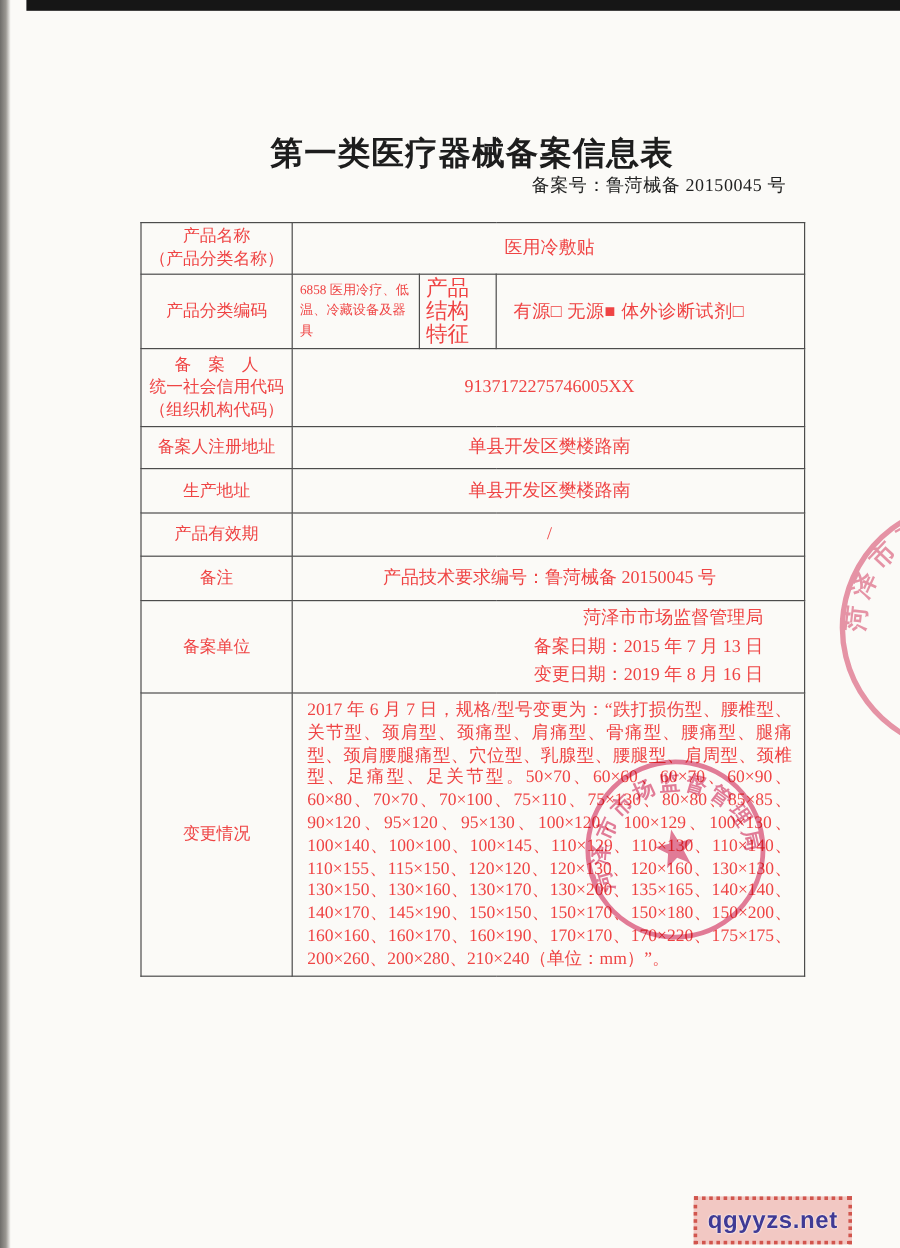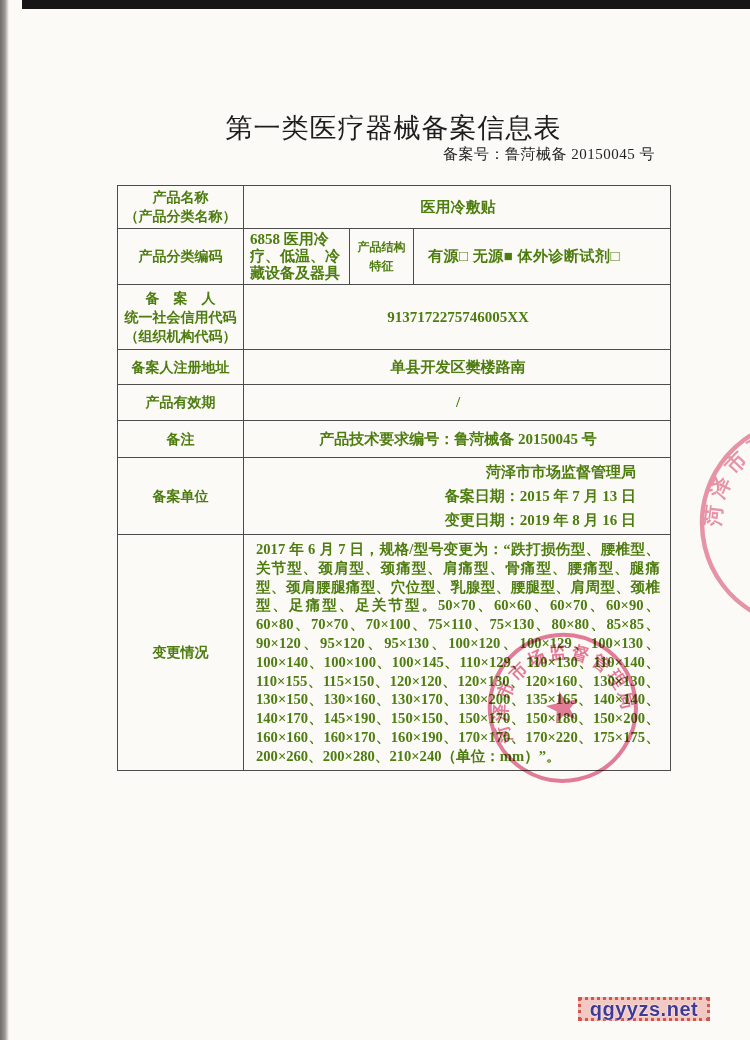--- a/index.html
+++ b/index.html
@@ -8,50 +8,50 @@
     position:relative; width:750px; height:1040px; margin:0 auto;
     background:#fbfaf7; overflow:hidden;
     font-family:"Liberation Serif","DejaVu Serif",serif;
     color:#2b2b2b;
   }
   .scan-top { position:absolute; left:22px; top:0; width:728px; height:9px; background:#161616; }
   .scan-left { position:absolute; left:0; top:0; width:9px; height:1040px;
     background:linear-gradient(to right,#6f6d6a 0%,#9b9893 55%,rgba(200,197,190,0) 100%); }
   .doc-title {
     position:absolute; left:117px; top:110px; width:553px;
-    text-align:center; font-size:27px; font-weight:normal; letter-spacing:1px;
+    text-align:center; font-size:27px; font-weight:bold; letter-spacing:1px;
     font-family:"Liberation Sans","DejaVu Sans",sans-serif; color:#1d1d1d;
   }
   .record-no {
     position:absolute; right:95px; top:145px; font-size:15px; color:#222;
     letter-spacing:0.5px;
   }
   table.form {
     position:absolute; left:117px; top:185px; width:553px;
-    border-collapse:collapse; table-layout:fixed; font-size:15px; color:#4d7c0f;font-weight:bold;
+    border-collapse:collapse; table-layout:fixed; font-size:15px; color:#ef4444;
   }
   table.form td { border:1px solid #4c4c4c; vertical-align:middle; }
   td.lbl { text-align:center; font-size:14px; line-height:19px; white-space:pre-line; padding:2px 4px; }
   td.val { padding:2px 10px 2px 12px; line-height:19px;text-align:center; }
   tr.r1  td{height:43px;}  tr.r2  td{height:56px;}  tr.r3  td{height:37px;}
   tr.r4  td{height:65px;}  tr.r5  td{height:35px;}  tr.r6  td{height:37px;}
   tr.r7  td{height:55px;}  tr.r8  td{height:53px;}  tr.r9  td{height:35px;}
   tr.r10 td{height:36px;}  tr.r11 td{height:37px;}  tr.r12 td{height:73px;}
   tr.r13 td{height:225px;}
-  td.code-cell { font-size:15px; line-height:17px; padding:2px 6px; }
-  td.struct-cell { text-align:center; font-size:12px; line-height:19px; padding:2px 5px; }
+  td.code-cell { font-size:11px; line-height:17px; padding:2px 6px; }
+  td.struct-cell { text-align:left; font-size:18px; line-height:19px; padding:2px 5px; }
   td.chk-cell { padding-left:14px; letter-spacing:0.5px; }
   td.sizes { font-size:14px; line-height:18px; padding-top:4px; }
   td.unit-val { text-align:right; padding-right:34px; line-height:24px; white-space:pre-line; }
   td.change-val { font-size:14.6px; line-height:18.8px; text-align:justify; vertical-align:top; padding:5px 10px 4px 12px; }
   .stamp { position:absolute; mix-blend-mode:multiply; pointer-events:none; }
   .stamp-main { left:482px; top:624px; opacity:.88; transform:rotate(-12deg); }
   .stamp-edge { left:690px; top:408px; opacity:.75; transform:rotate(8deg); }
   .watermark {
-    position:absolute; left:578px; top:997px; width:132px; height:24px;
+    position:absolute; left:578px; top:997px; width:132px; height:40px;
     background:rgba(219,73,60,0.28); border:3px dotted rgba(198,49,40,0.75);
     display:flex; align-items:center; justify-content:center;
     font-family:"Liberation Sans","DejaVu Sans",sans-serif;
     font-size:20px; font-weight:bold; color:#403a94;
     text-shadow:0 0 2px #fff, 0 0 1px #fff; letter-spacing:0.5px;
   }
 </style>
 </head>
 <body>
 
@@ -84,20 +84,24 @@
     <tr class="r4">
       <td class="lbl">备　案　人
 统一社会信用代码
 （组织机构代码）</td>
       <td class="val" colspan="3">9137172275746005XX</td>
     </tr>
     <tr class="r5">
       <td class="lbl">备案人注册地址</td>
       <td class="val" colspan="3">单县开发区樊楼路南</td>
     </tr>
+    <tr class="r6">
+      <td class="lbl">生产地址</td>
+      <td class="val" colspan="3">单县开发区樊楼路南</td>
+    </tr>
     <tr class="r10">
       <td class="lbl">产品有效期</td>
       <td class="val" colspan="3">/</td>
     </tr>
     <tr class="r11">
       <td class="lbl">备注</td>
       <td class="val" colspan="3">产品技术要求编号：鲁菏械备 20150045 号</td>
     </tr>
     <tr class="r12">
       <td class="lbl">备案单位</td>

